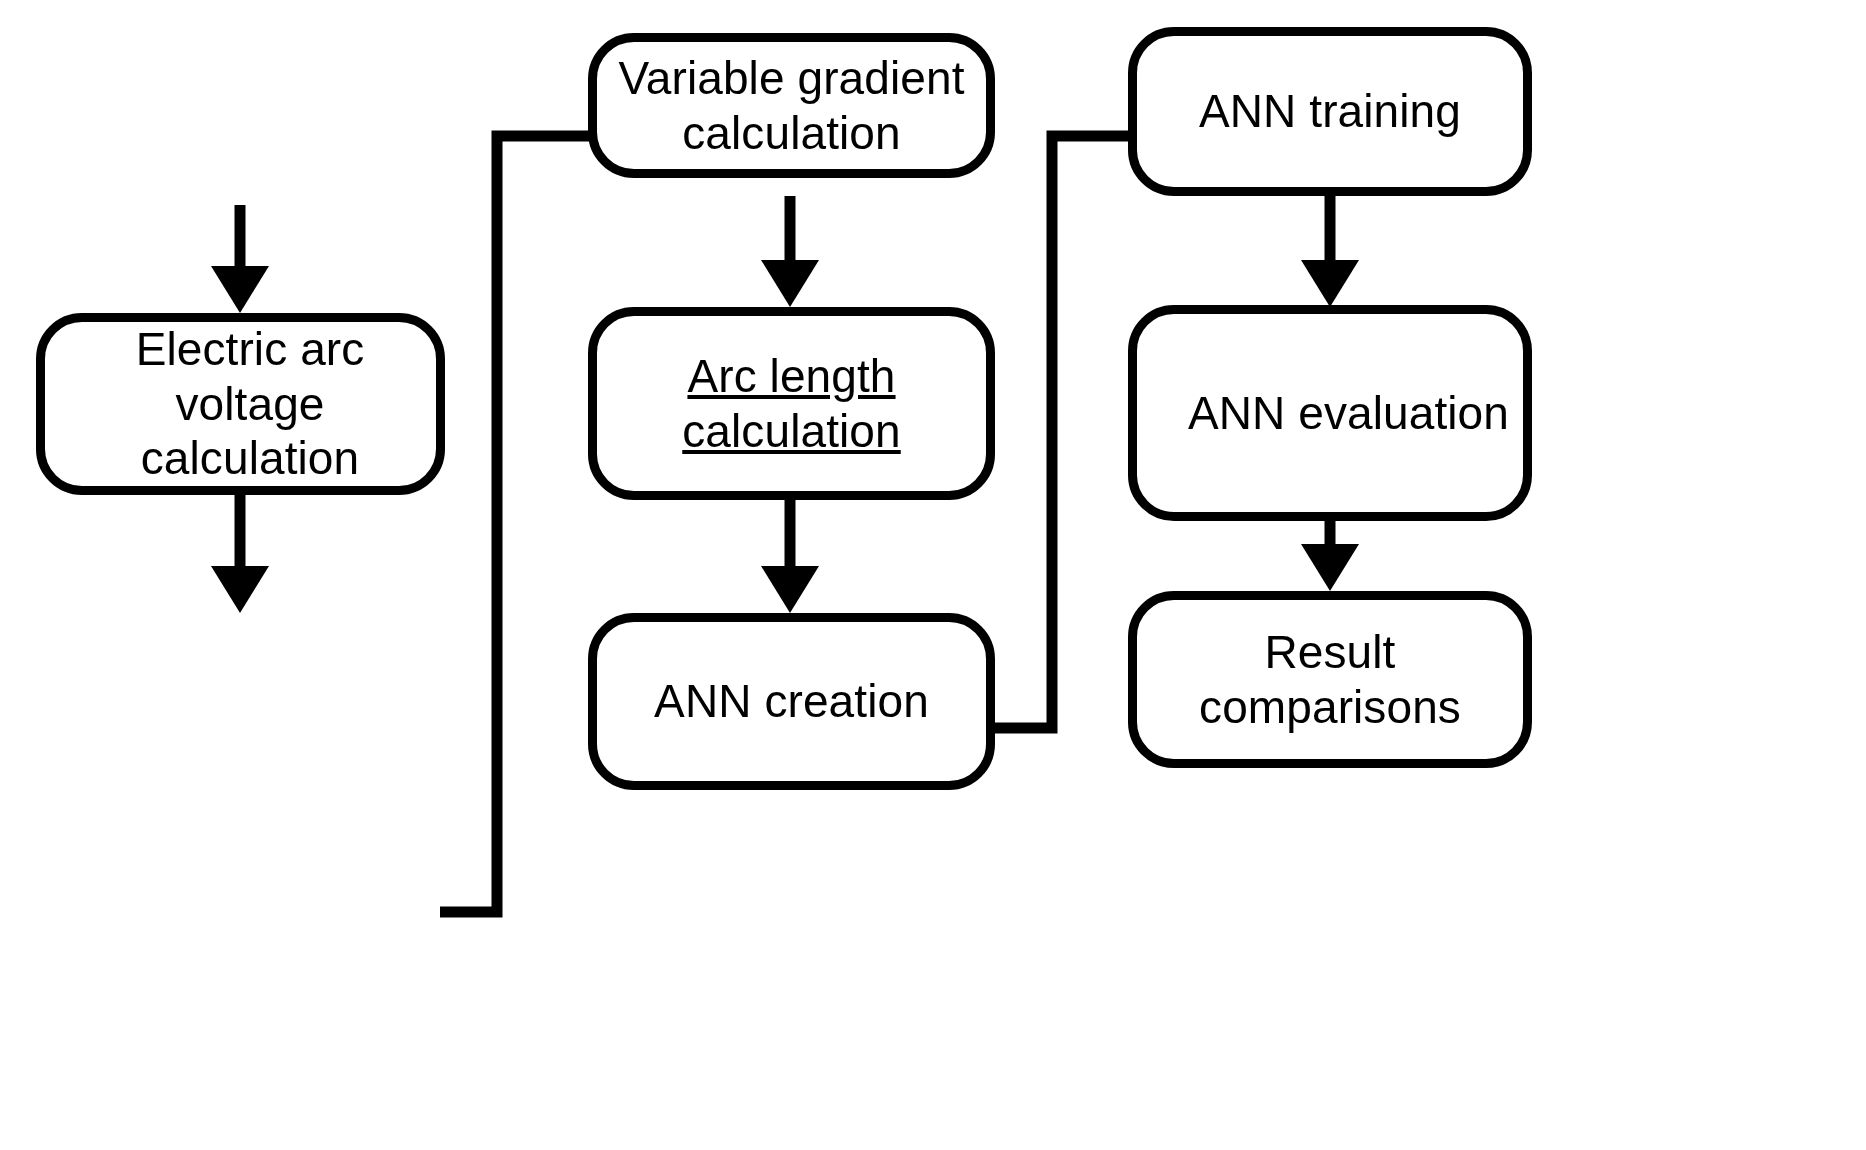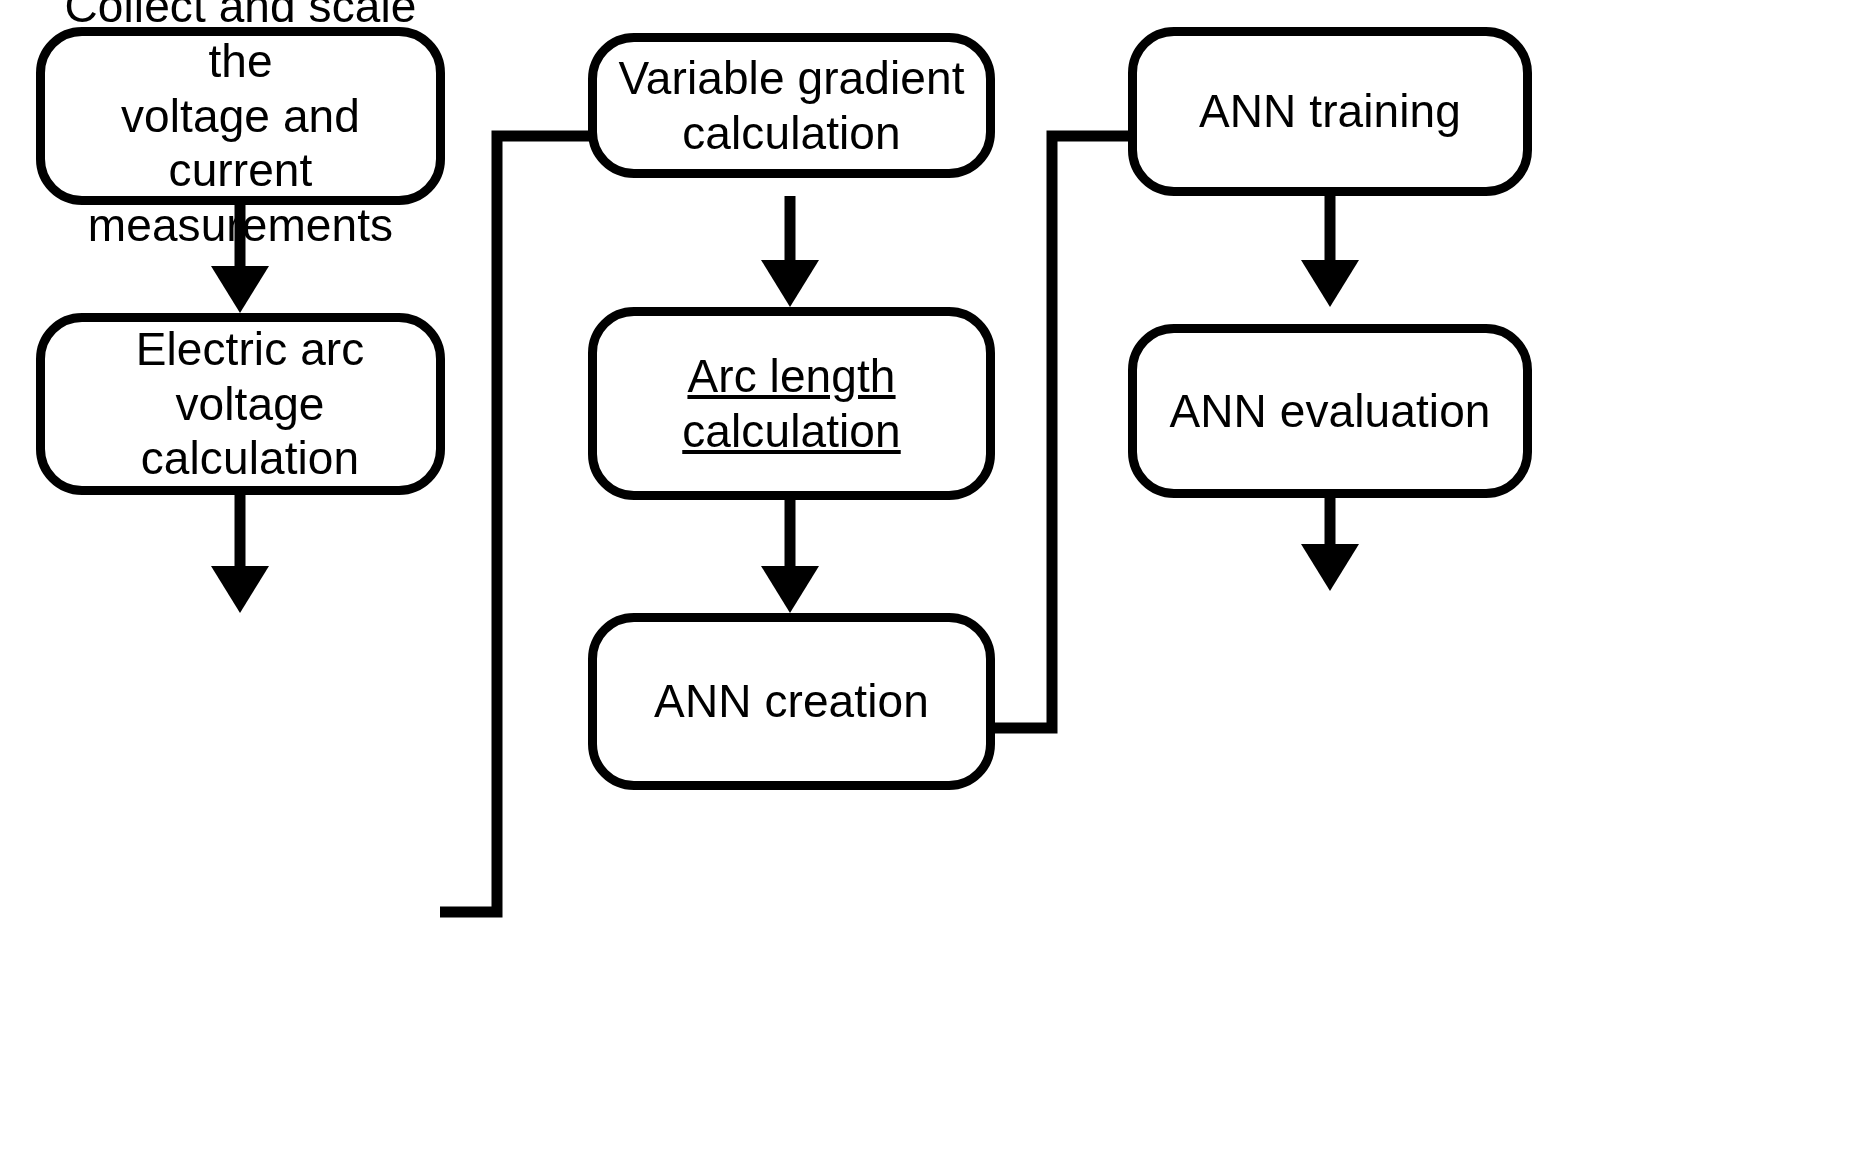--- a/index.html
+++ b/index.html
@@ -93,25 +93,20 @@
       <path d="M 1330 196 L 1330 272" stroke="#000" stroke-width="11" fill="none"></path>
       <polygon points="1330,307 1301,260 1359,260" fill="#000"></polygon>
     </g>
 
     <g>
       <path d="M 1330 487 L 1330 556" stroke="#000" stroke-width="11" fill="none"></path>
       <polygon points="1330,591 1301,544 1359,544" fill="#000"></polygon>
     </g>
   </svg>
 
-  <div class="node" style="left:36px; top:27px; width:409px; height:178px;">
-    <span class="label">Collect and scale the
-voltage and current
-measurements</span>
-  </div>
 
   <div class="node" style="left:36px; top:313px; width:409px; height:182px;padding-left:19px;">
     <span class="label">Electric arc voltage
 calculation</span>
   </div>
 
 
   <div class="node" style="left:588px; top:33px; width:407px; height:145px;">
     <span class="label">Variable gradient
 calculation</span>
@@ -123,18 +118,21 @@
   </div>
 
   <div class="node" style="left:588px; top:613px; width:407px; height:177px;">
     <span class="label">ANN creation</span>
   </div>
 
   <div class="node" style="left:1128px; top:27px; width:404px; height:169px;">
     <span class="label">ANN training</span>
   </div>
 
-  <div class="node" style="left:1128px; top:324px; width:404px; height:174px;">
+  <div class="node" style="left:1128px; top:305px; width:404px; height:216px;text-align:right;">
     <span class="label">ANN evaluation</span>
   </div>
 
+  <div class="node" style="left:1128px; top:591px; width:404px; height:177px;">
+    <span class="label">Result comparisons</span>
+  </div>
 
 </div>
 
 </body></html>

